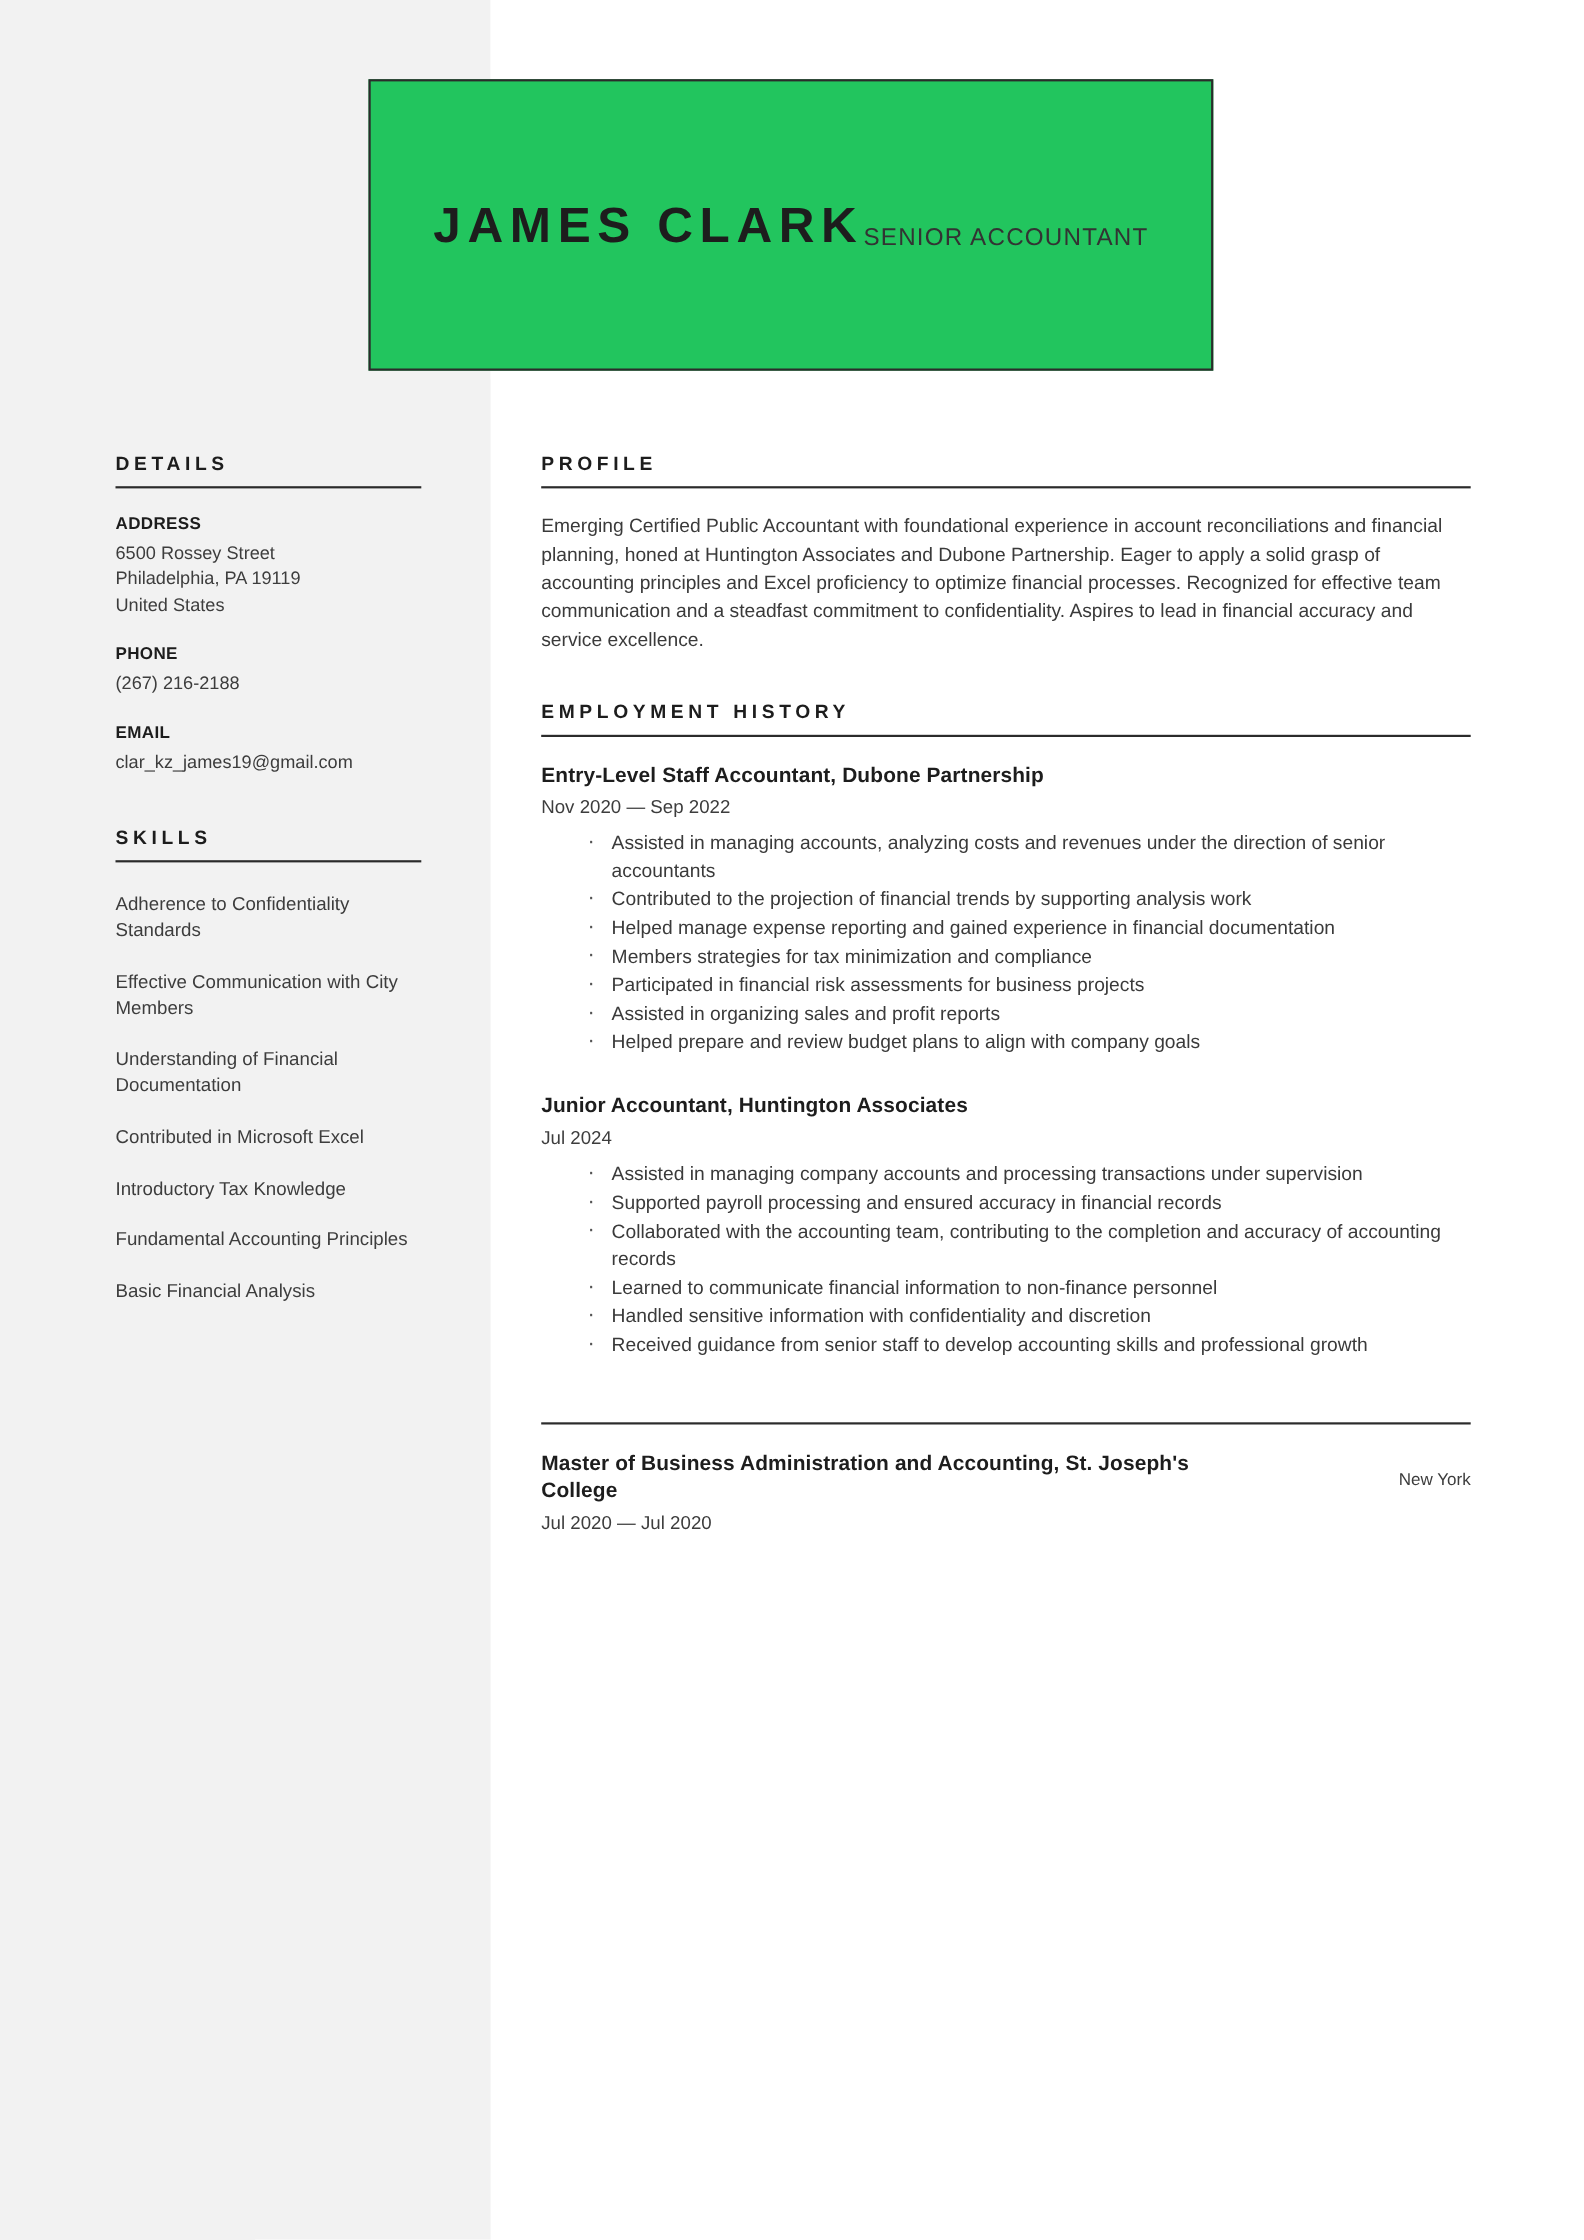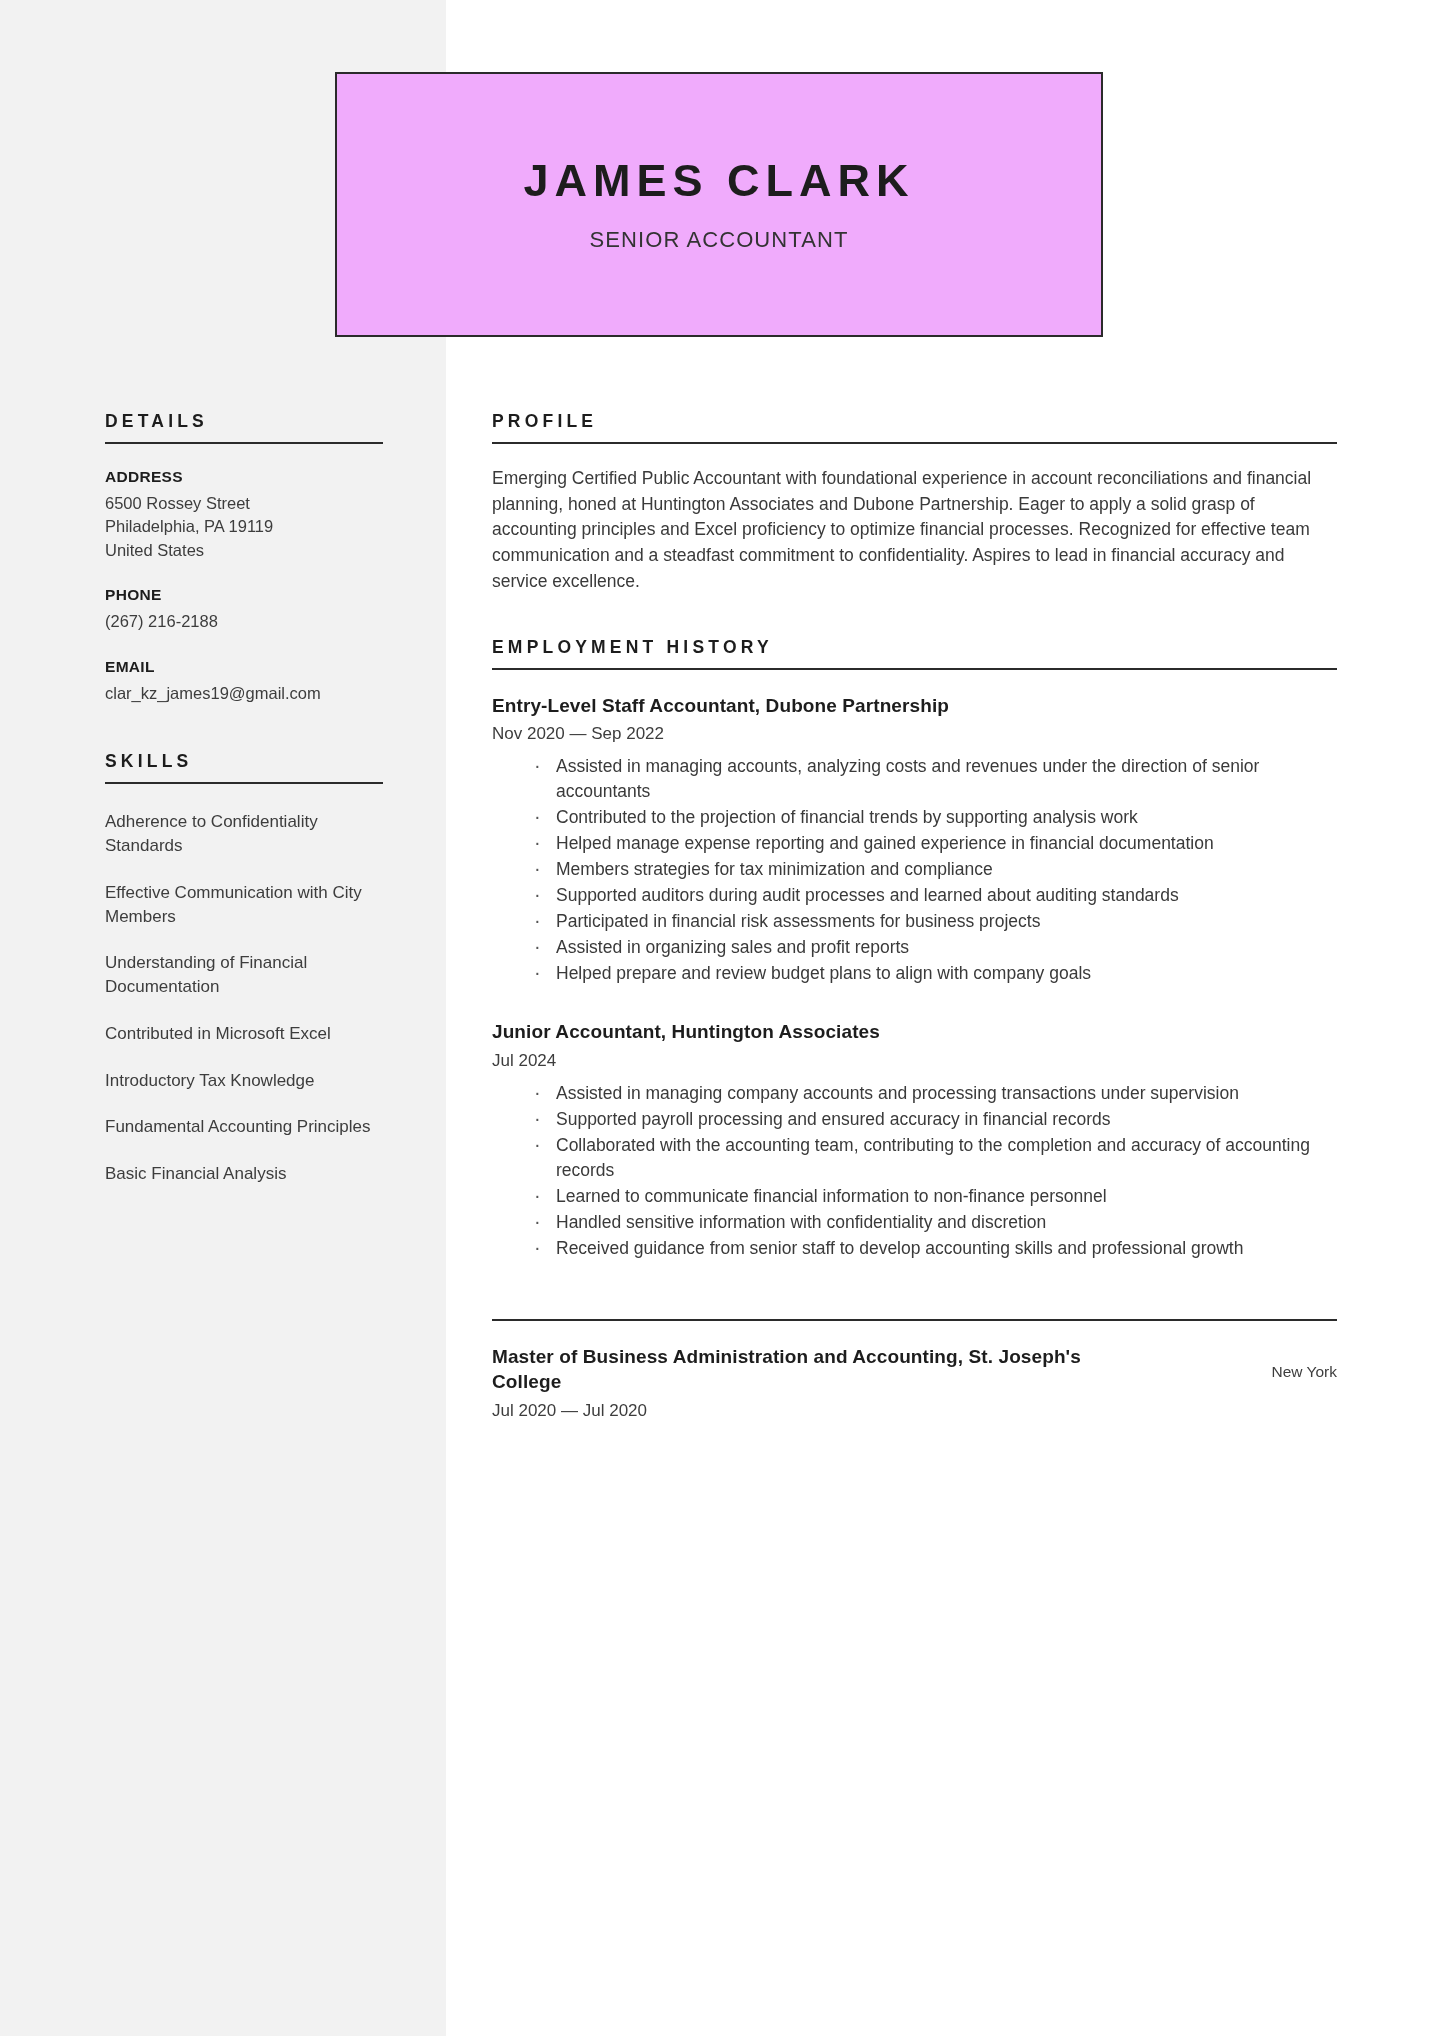--- a/index.html
+++ b/index.html
@@ -44,23 +44,23 @@
   }
 
   
   .name-box {
     position: absolute;
     left: 335px;
     top: 72px;
     width: 768px;
     height: 265px;
     border: 2px solid #2b2b2b;
-    background: #f0abfc;
+    background: #22c55e;
     display: flex;
-    flex-direction: column;
+    flex-direction: row;
     align-items: center;
     justify-content: center;
   }
 
   .name {
     font-size: 45px;
     font-weight: bold;
     letter-spacing: 6px;
     color: #1d1d1d;
     line-height: 1.1;
@@ -278,21 +278,20 @@
             <div class="entry">
               <div class="entry-head">
                 <div class="entry-title">Entry-Level Staff Accountant, Dubone Partnership</div>
               </div>
               <div class="entry-date">Nov 2020 — Sep 2022</div>
               <ul class="bullets">
                 <li>Assisted in managing accounts, analyzing costs and revenues under the direction of senior accountants</li>
                 <li>Contributed to the projection of financial trends by supporting analysis work</li>
                 <li>Helped manage expense reporting and gained experience in financial documentation</li>
                 <li>Members strategies for tax minimization and compliance</li>
-                <li>Supported auditors during audit processes and learned about auditing standards</li>
                 <li>Participated in financial risk assessments for business projects</li>
                 <li>Assisted in organizing sales and profit reports</li>
                 <li>Helped prepare and review budget plans to align with company goals</li>
               </ul>
             </div>
             <div class="entry">
               <div class="entry-head">
                 <div class="entry-title">Junior Accountant, Huntington Associates</div>
               </div>
               <div class="entry-date">Jul 2024</div>

